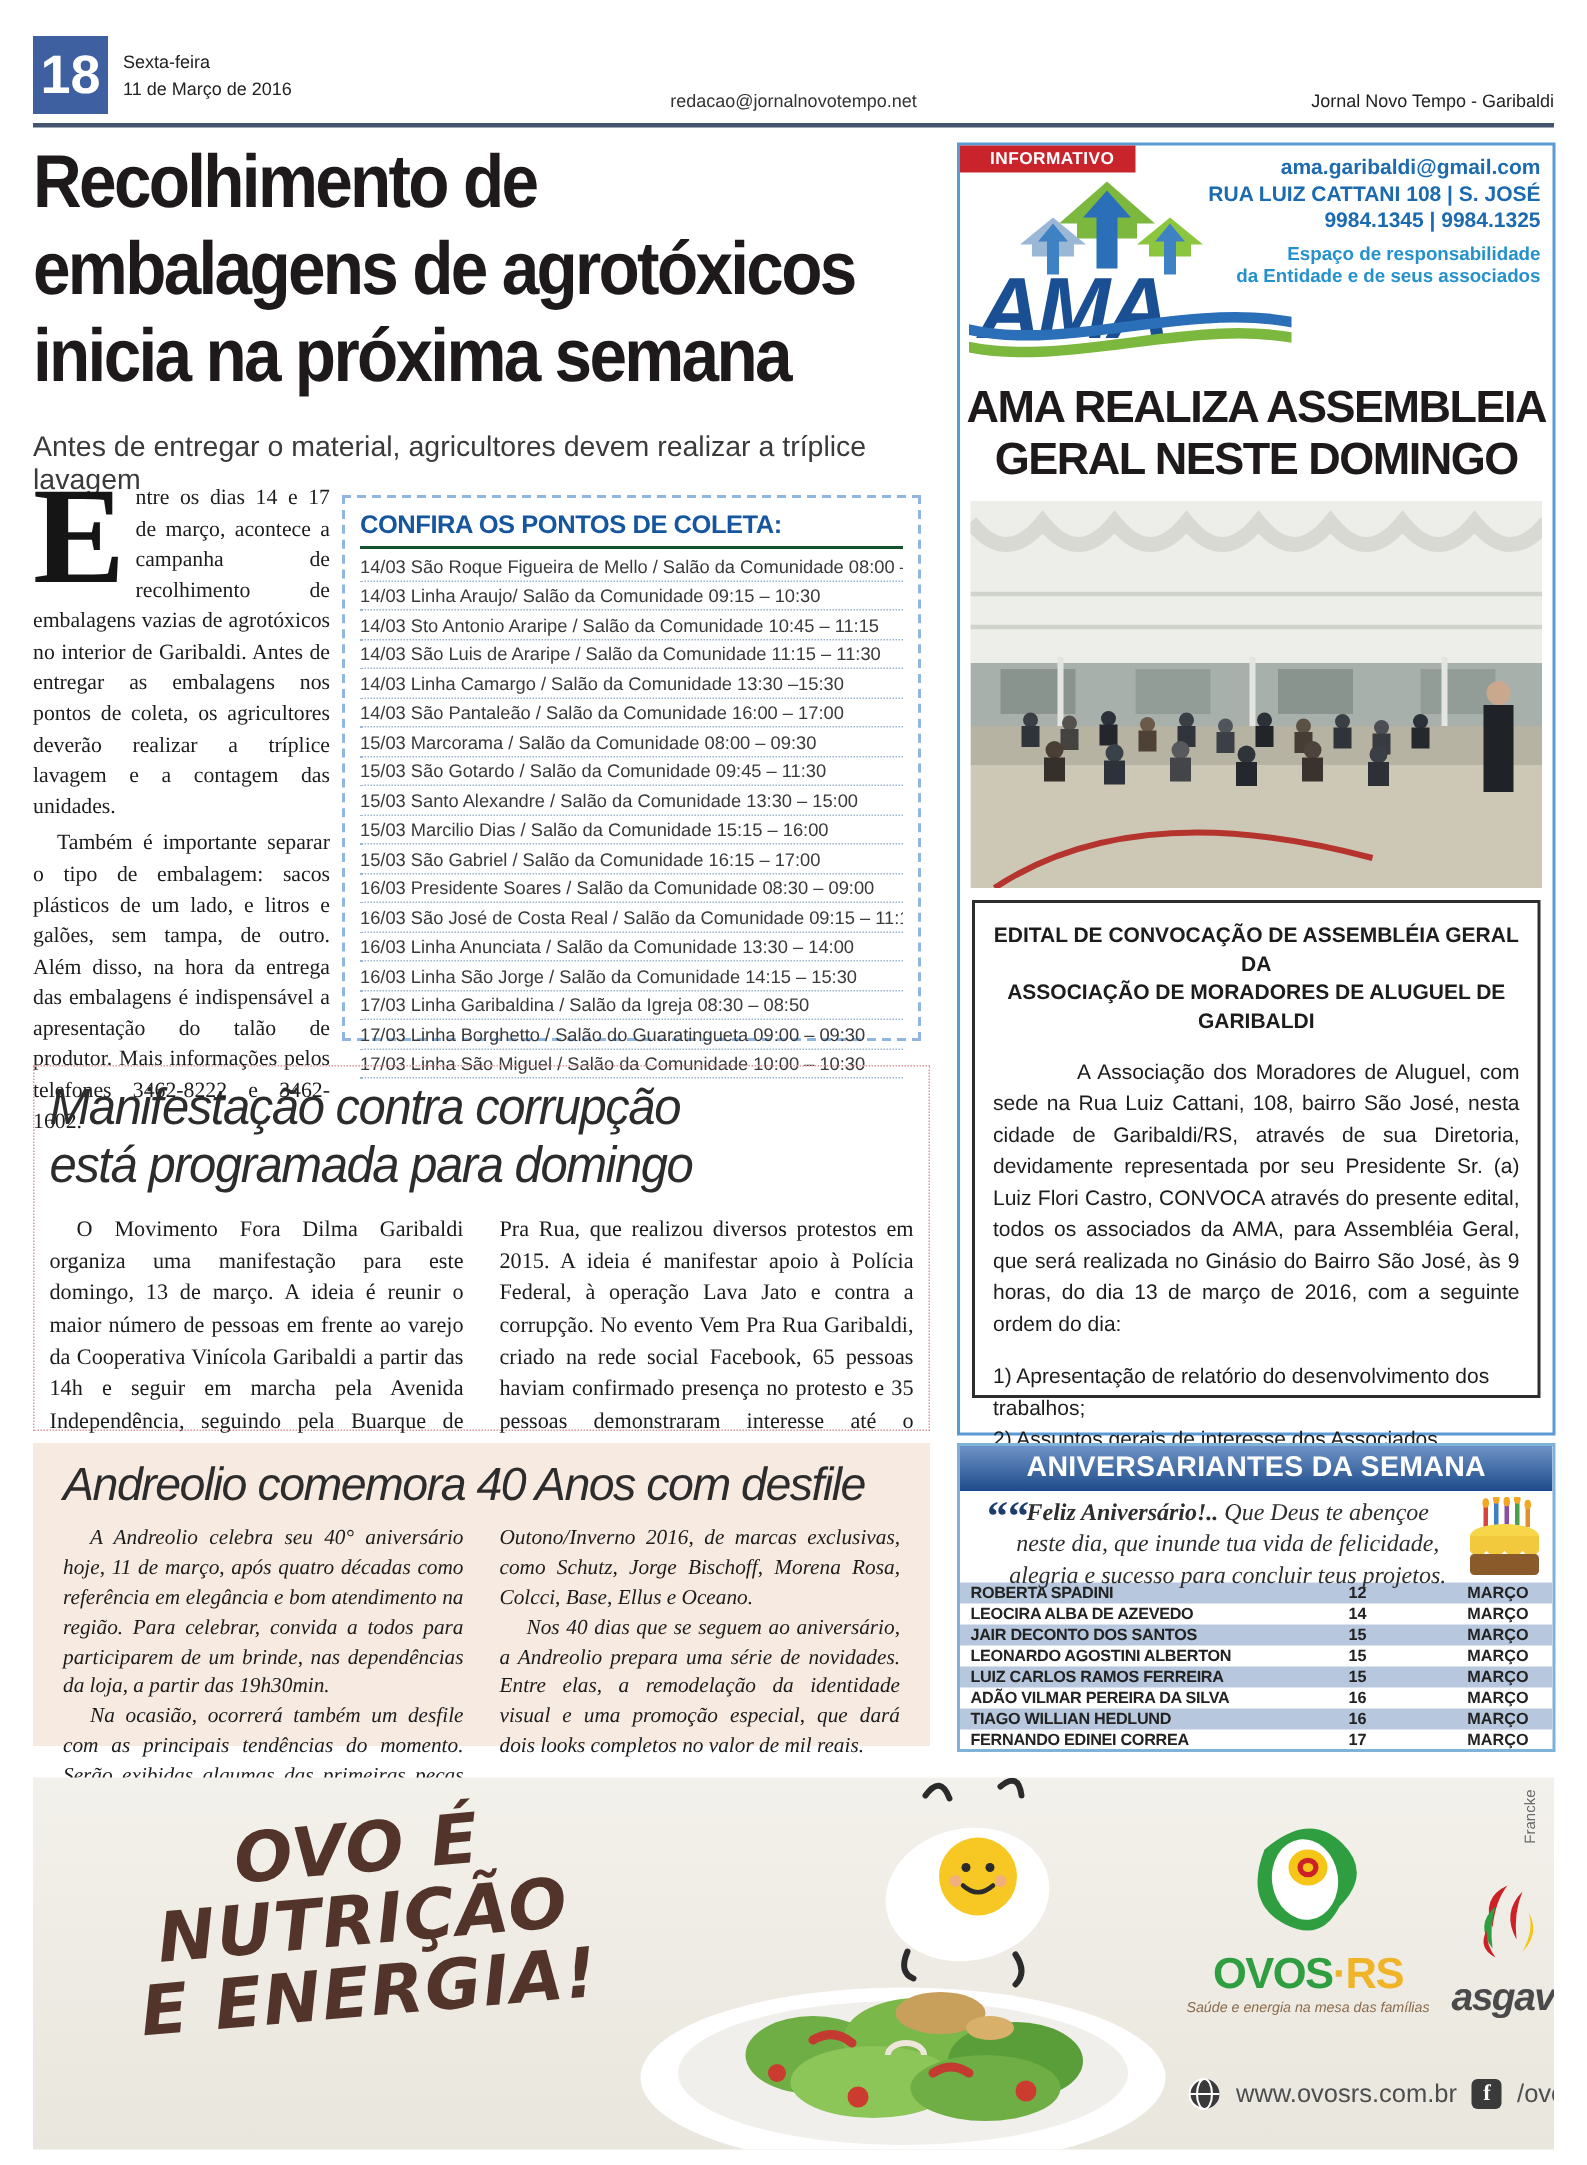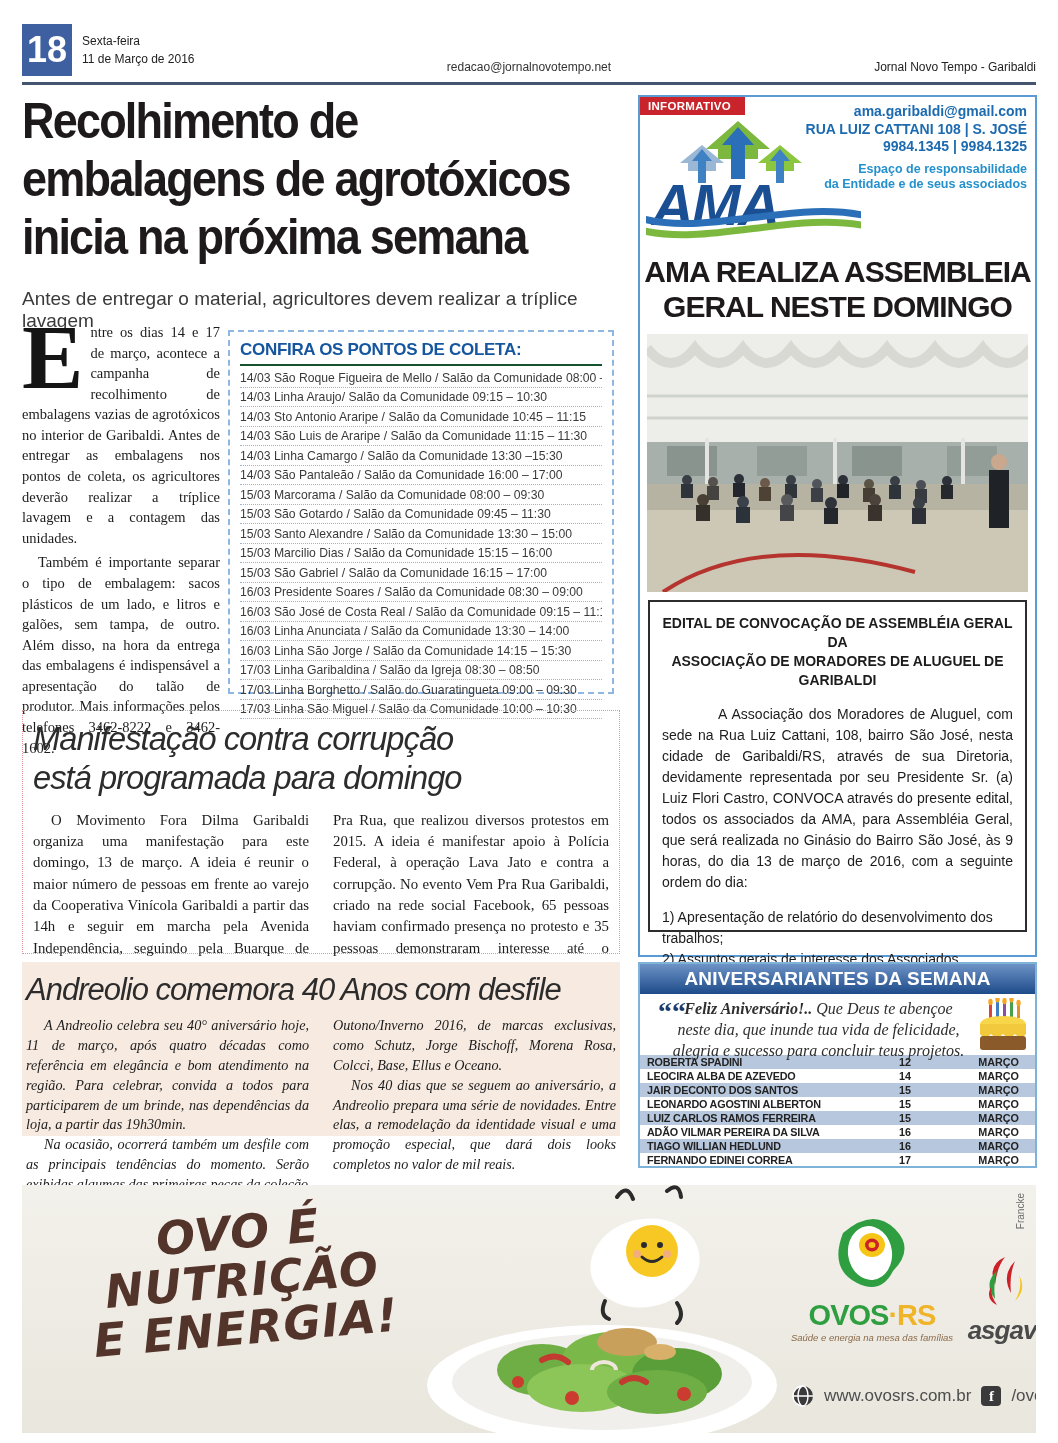--- a/index.html
+++ b/index.html
@@ -38,29 +38,29 @@
   .manif{left:22px;top:710px;width:598px;height:244px;border:1px dotted #e09a9a;padding:8px 10px;box-sizing:border-box;}
   .manif-title{font-style:italic;font-size:34px;color:#2c2c2c;line-height:1.16;white-space:pre-line;
     letter-spacing:-1px;transform:scaleX(.96);transform-origin:0 0;}
   .twocol{display:flex;gap:24px;margin-top:12px;}
   .twocol .col{flex:1;font-family:"Liberation Serif",serif;font-size:14.8px;line-height:1.44;
     text-align:justify;color:#1c1c1c;}
   .twocol .col p{margin:0;}
   .twocol .col p.ind{text-indent:18px;}
 
   
-  .andre{left:22px;top:962px;width:598px;height:174px;background:#f7eae1;padding:10px 4px;box-sizing:border-box;}
+  .andre{left:22px;top:962px;width:598px;height:202px;background:#f7eae1;padding:10px 20px;box-sizing:border-box;}
   .andre-title{font-style:italic;font-size:31px;color:#2c2c2c;letter-spacing:-1px;}
   .andre .twocol{margin-top:8px;}
   .andre .col{font-style:italic;font-size:14.2px;line-height:1.4;}
 
   
   .ama-box{left:638px;top:95px;width:399px;height:862px;border:2px solid #5b9bd5;background:#fff;box-sizing:border-box;}
   .informativo{position:absolute;left:0;top:0;background:#c9242b;color:#fff;font-size:11.5px;font-weight:bold;
-    padding:3px 14px 3px 8px;letter-spacing:.3px;}
+    padding:3px 14px 3px 20px;letter-spacing:.3px;}
   .ama-contact{position:absolute;right:8px;top:6px;text-align:right;line-height:1.25;}
   .ama-contact .c1{color:#1c6ab0;font-weight:bold;font-size:14px;}
   .ama-org{color:#174a80;font-weight:bold;font-size:14.5px;line-height:1.15;white-space:pre-line;margin-top:6px;}
   .ama-tag{color:#2591cc;font-weight:bold;font-size:12.5px;line-height:1.25;white-space:pre-line;margin-top:6px;}
   .ama-logo-area{position:relative;height:150px;}
   .ama-headline{text-align:center;font-weight:bold;font-size:30px;line-height:1.15;color:#1e1a1b;
     white-space:pre-line;margin-top:8px;letter-spacing:-1px;}
   .ama-photo{display:block;margin:10px auto 0 auto;}
   .edital{margin:8px;border:2px solid #2d2d2d;padding:12px 12px;font-size:14px;line-height:1.5;color:#1c1c1c;height:332px;box-sizing:border-box;}
   .edital-title{text-align:center;font-weight:bold;font-size:14px;line-height:1.35;white-space:pre-line;margin-bottom:14px;}

